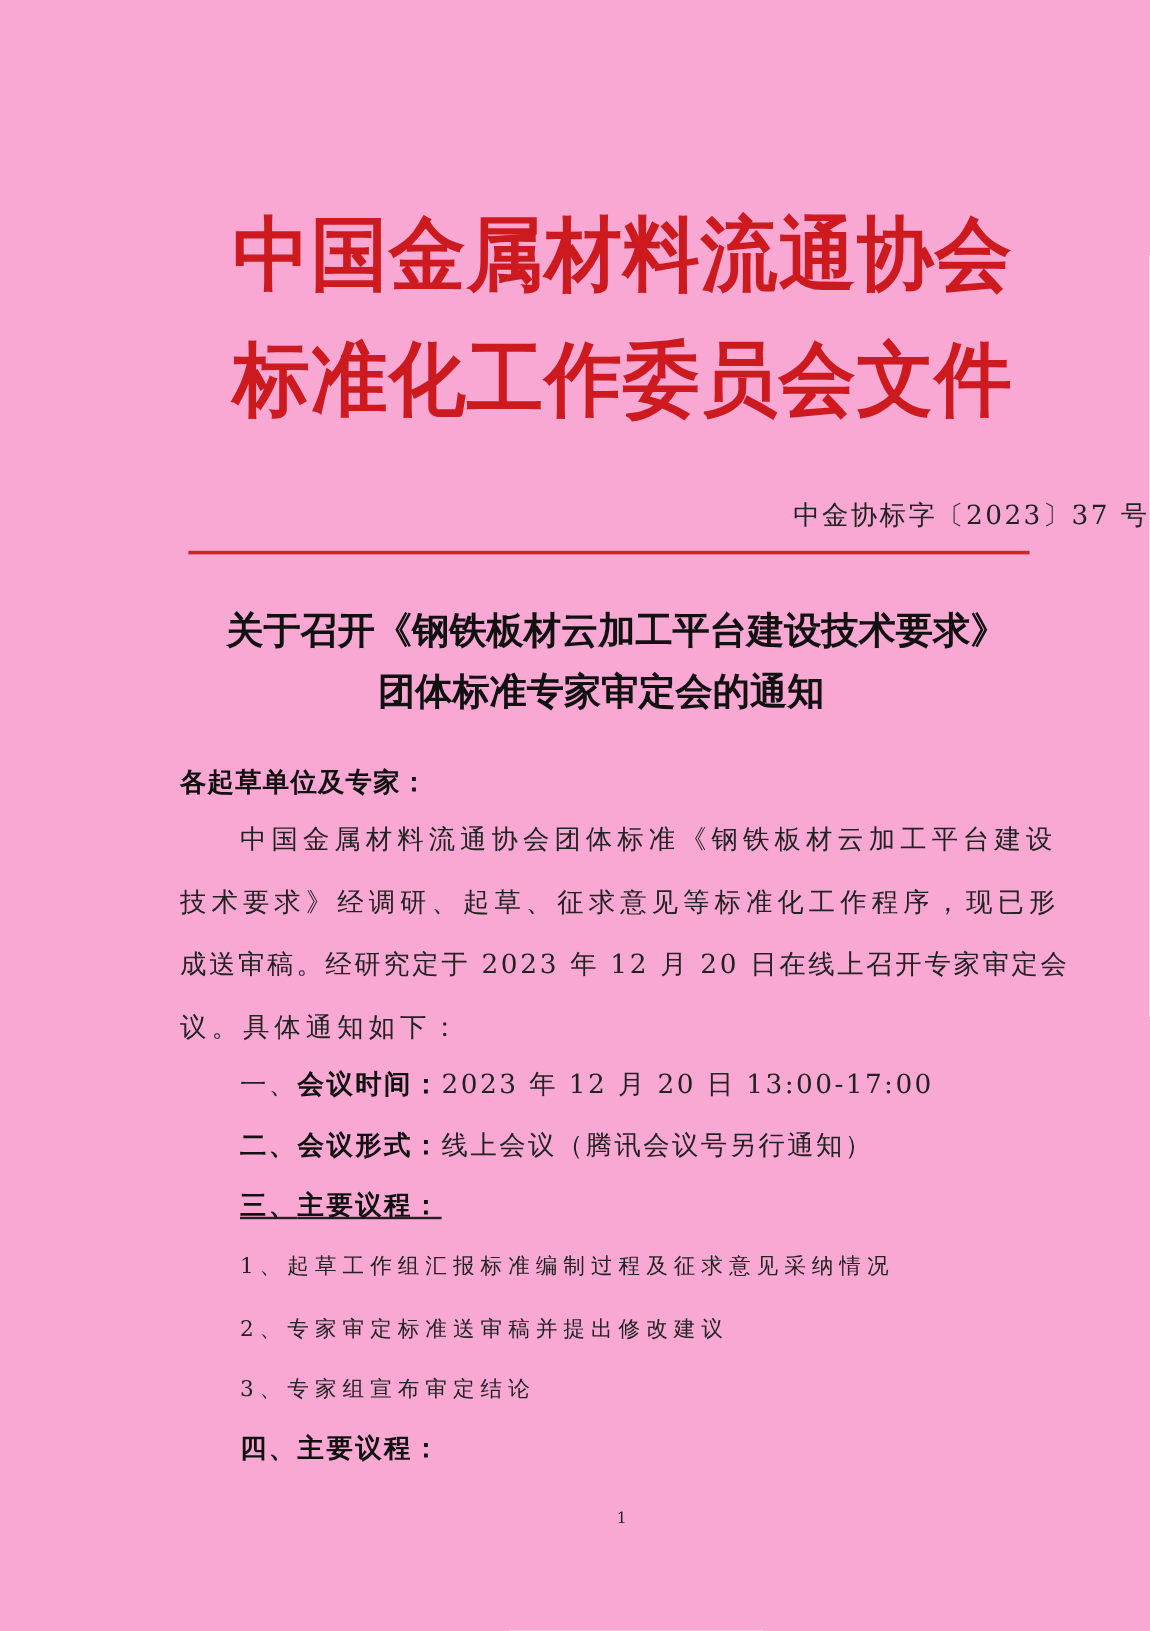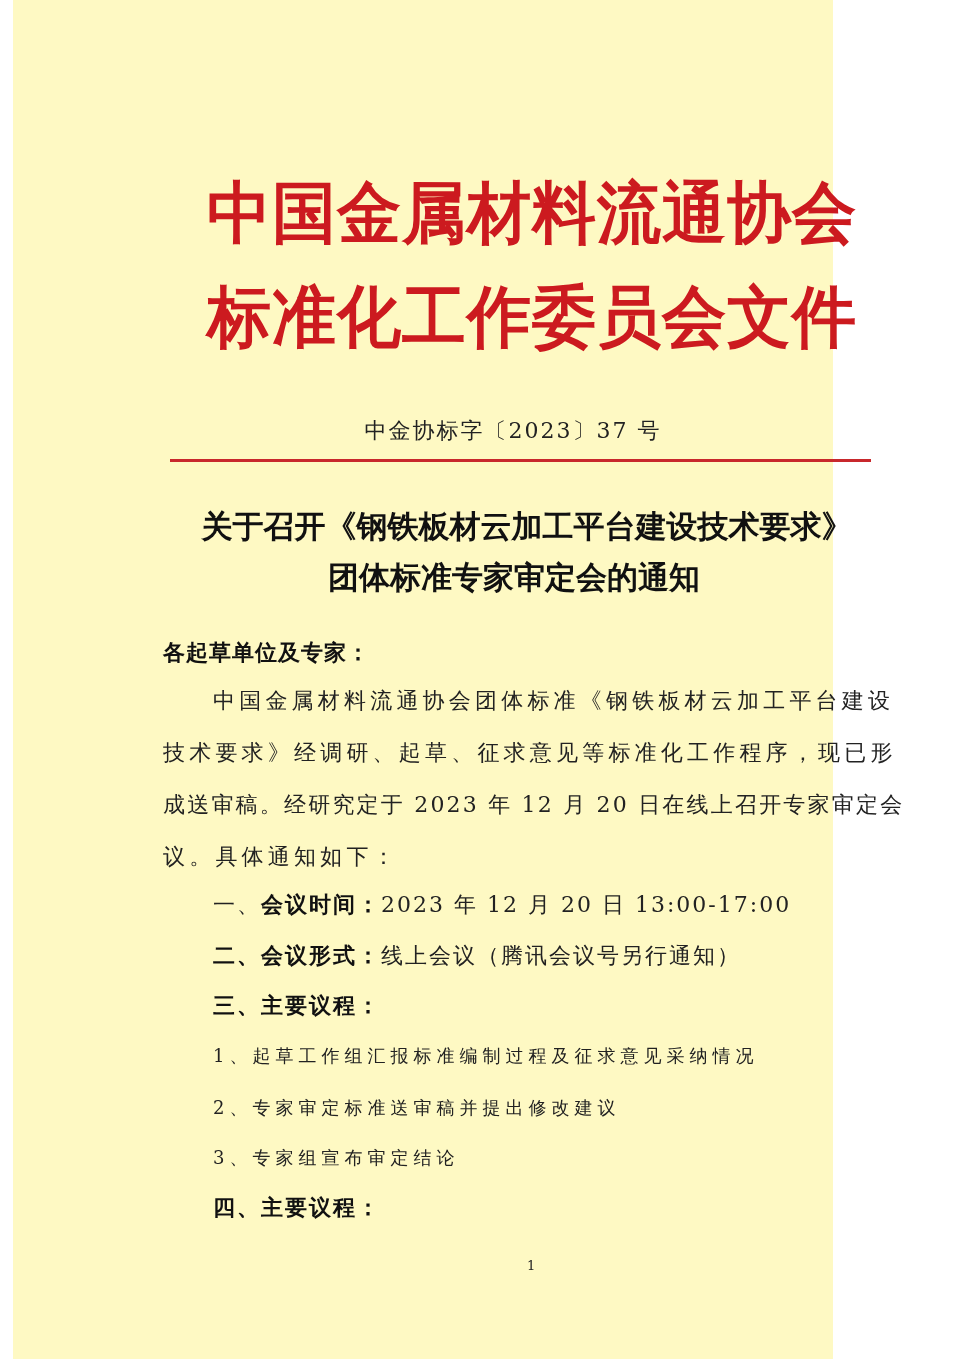--- a/index.html
+++ b/index.html
@@ -10,24 +10,24 @@
     body {
       width: 958px;
       height: 1359px;
       position: relative;
       overflow: hidden;
       font-family: "DejaVu Serif", "Liberation Serif", serif;
       color: #1a1a1a;
     }
     .page {
       position: absolute;
-      left: 13px; top: 0;
-      width: 820px;
+      left: 0; top: 0;
+      width: 958px;
       height: 1359px;
-      background: #fef9c3;
+      background: #f9a8d4;
     }
     .masthead {
       position: absolute;
       left: 0;
       width: 958px;
       text-align: center;
       color: #cc1a1f;
       font-family: "DejaVu Sans", "Liberation Sans", sans-serif;
       font-weight: bold;
       font-size: 64px;
@@ -36,21 +36,21 @@
       transform: scaleY(1.05);
     }
     .masthead.line1 { top: 181px; left: 40px; }
     .masthead.line2 { top: 285px; left: 40px; }
 
     .doc-number {
       position: absolute;
       top: 415px;
       left: 0;
       width: 958px;
-      text-align: center;
+      text-align: right;
       font-size: 22px;
       line-height: 32px;
       color: #222;
       letter-spacing: 2px;
       padding-left: 42px;
       box-sizing: border-box;
     }
     .red-rule {
       position: absolute;
       top: 459px;
@@ -149,21 +149,21 @@
   <div class="body-line" style="top:842px;">议。具体通知如下：</div>
 
   <div class="item-line" style="top:890px;">
     <span>一、</span><span class="bold">会议时间：</span><span>2023 年 12 月 20 日 13:00-17:00</span>
   </div>
 
   <div class="item-line" style="top:941px;">
     <span class="bold">二、</span><span class="bold">会议形式：</span><span>线上会议（腾讯会议号另行通知）</span>
   </div>
 
-  <div class="item-line" style="top:991px;">
+  <div class="item-line" style="top:991px;text-decoration:underline;">
     <span class="bold">三、</span><span class="bold">主要议程：</span>
   </div>
 
   <div class="agenda-line" style="top:1041px;">1、起草工作组汇报标准编制过程及征求意见采纳情况</div>
   <div class="agenda-line" style="top:1093px;">2、专家审定标准送审稿并提出修改建议</div>
   <div class="agenda-line" style="top:1143px;">3、专家组宣布审定结论</div>
 
   <div class="item-line" style="top:1193px;">
     <span class="bold">四、</span><span class="bold">主要议程：</span>
   </div>

